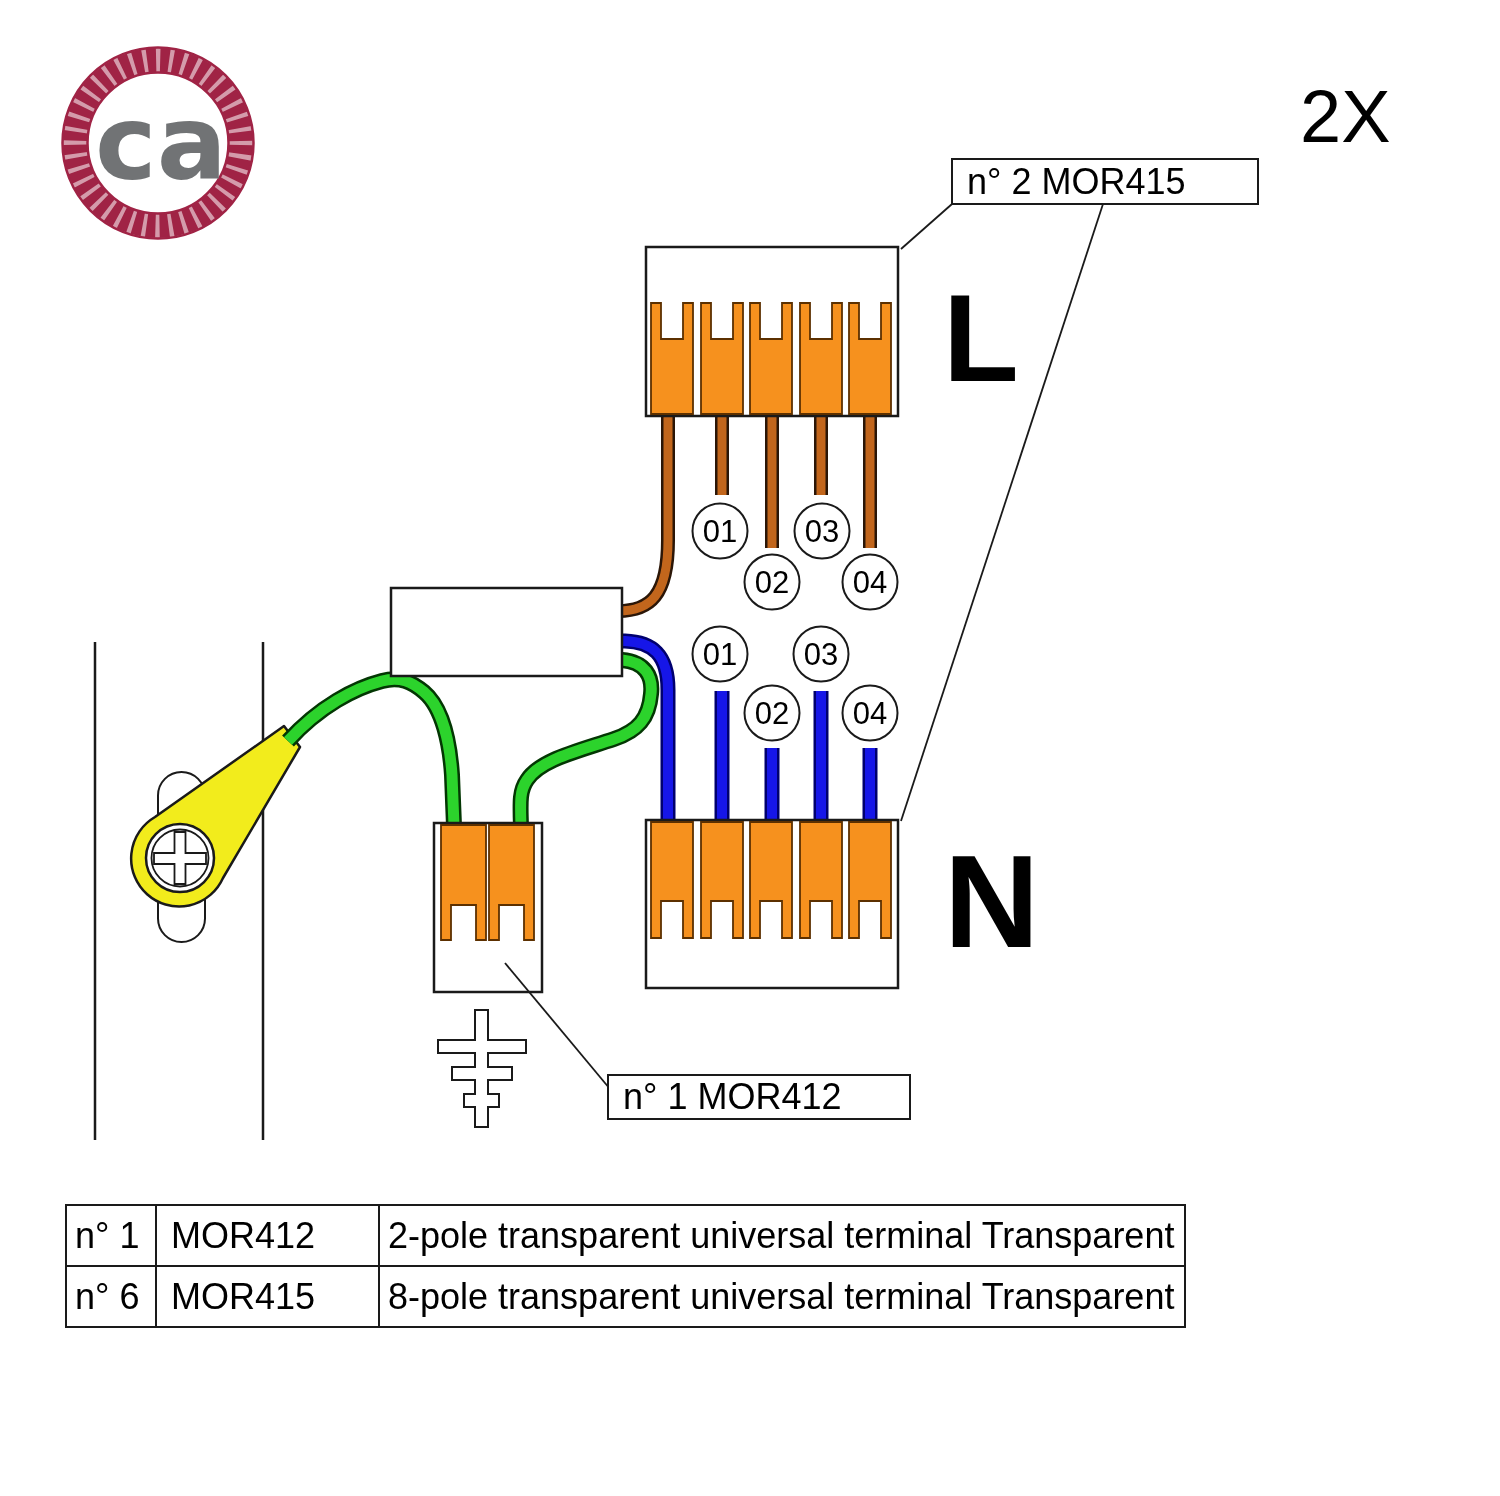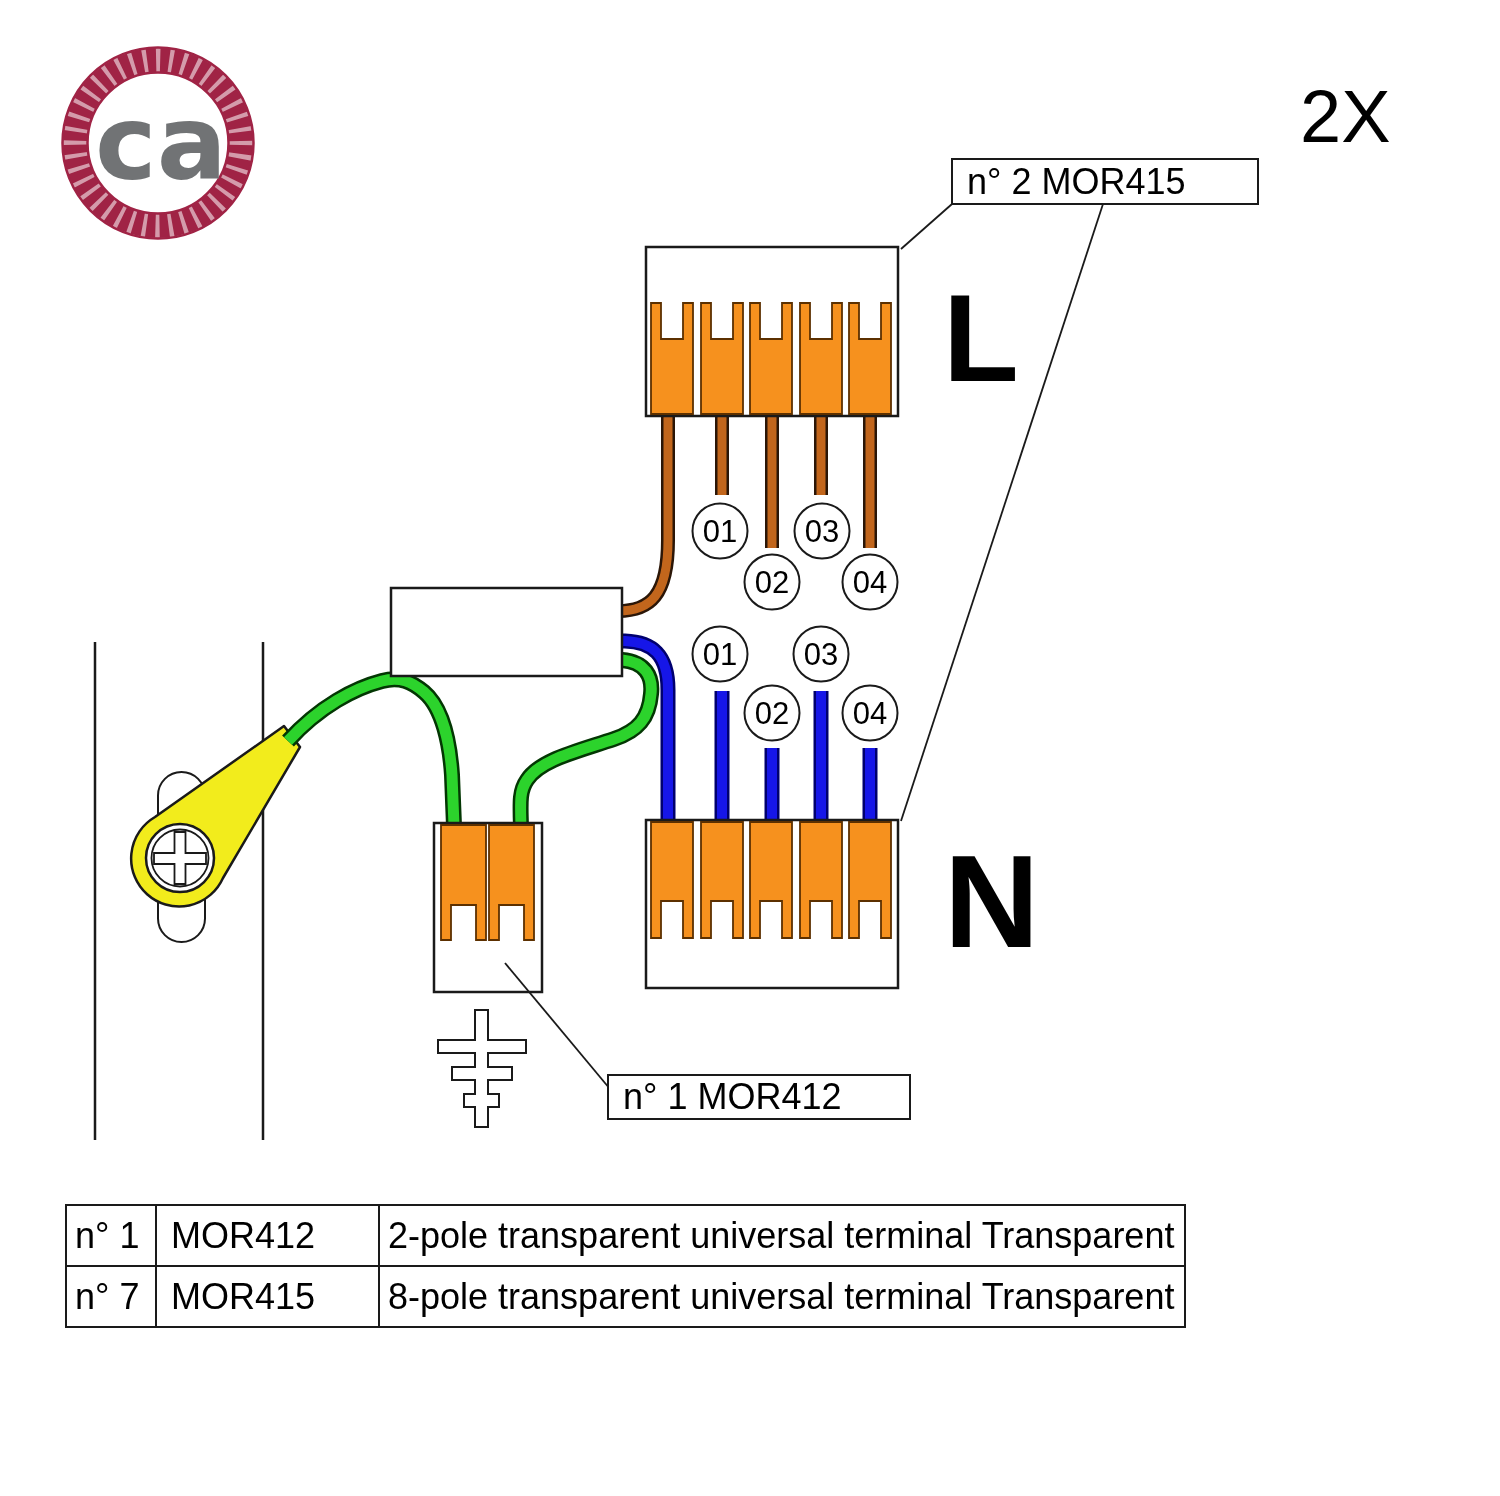--- a/index.html
+++ b/index.html
@@ -184,20 +184,20 @@
 </svg>
 
 <table id="parts-table">
   <tbody>
     <tr>
       <td class="c-no">n° 1</td>
       <td class="c-code">MOR412</td>
       <td class="c-desc">2-pole transparent universal terminal Transparent</td>
     </tr>
     <tr>
-      <td class="c-no">n° 7</td>
+      <td class="c-no">n° 6</td>
       <td class="c-code">MOR415</td>
       <td class="c-desc">8-pole transparent universal terminal Transparent</td>
     </tr>
   </tbody>
 </table>
 
 </div>
 
 </body></html>

